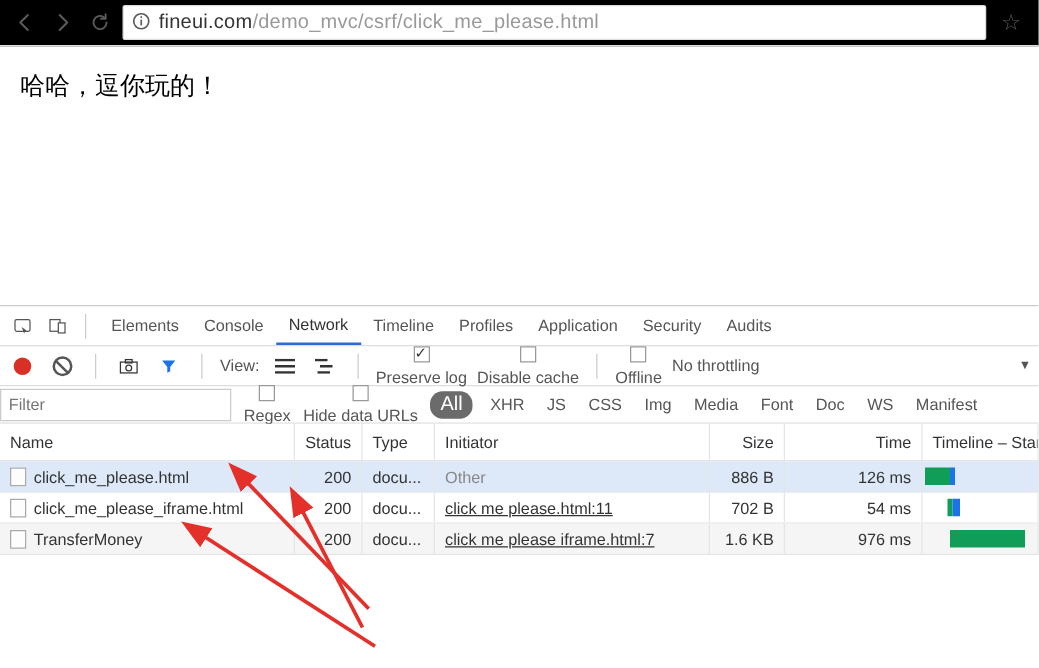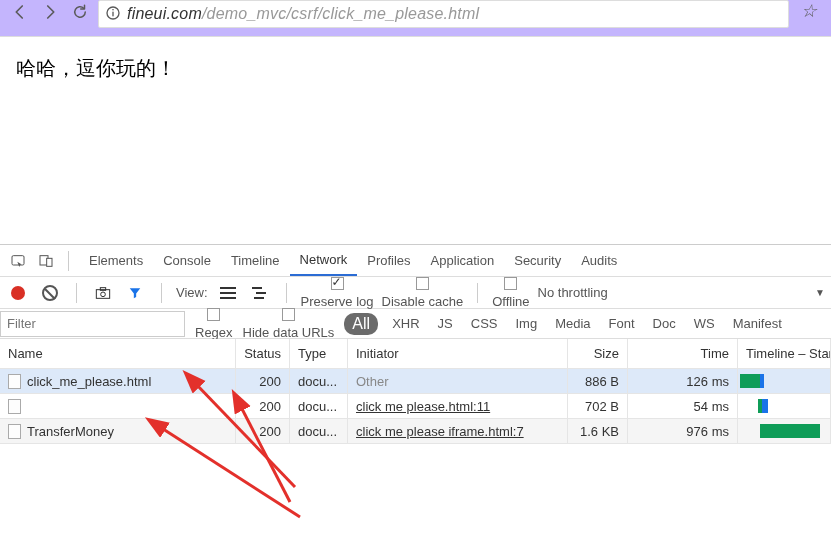--- a/index.html
+++ b/index.html
@@ -1,19 +1,19 @@
 <!DOCTYPE html>
 <html><head>
 <meta charset="utf-8">
 <style>
 * { box-sizing: border-box; margin: 0; padding: 0; }
 body { font-family: "Segoe UI", Arial, sans-serif; font-size: 13px; color: #333; background: #fff; width: 831px; height: 534px; overflow: hidden; position: relative; }
 
 
-.nav-bar { height: 37px; display: flex; padding: 0 8px; border-bottom: 1px solid #ddd; gap: 6px; background: #c4b5fd; font-style: italic; }
+.nav-bar { height: 37px; display: flex; align-items: center; padding: 0 8px; border-bottom: 1px solid #ddd; gap: 6px; background: #000000; }
 .nav-btn { width: 24px; height: 24px; display: flex; align-items: center; justify-content: center; color: #5a5a5a; cursor: pointer; }
 .address-bar { flex: 1; display: flex; align-items: center; background: #fff; border: 1px solid #ddd; border-radius: 2px; height: 28px; padding: 0 6px; gap: 6px; }
 .url-text { font-size: 16px; color: #999; letter-spacing: 0.2px; }
 .url-host { color: #333; }
 .star-icon { margin-left: auto; padding: 0 6px; font-size: 18px; color: #5a5a5a; }
 
 
 .page-content { padding: 18px 16px; font-size: 20px; color: #000; }
 
 
@@ -124,25 +124,25 @@
         </svg>
     </div>
     <div class="dt-divider"></div>
     <div class="dt-tabs">
       <div class="dt-tab">
           <span>Elements</span>
         </div>
       <div class="dt-tab">
           <span>Console</span>
         </div>
-      <div class="dt-tab">
-          <span>Timeline</span>
-        </div>
       <div class="dt-tab active">
           <span>Network</span>
+        </div>
+      <div class="dt-tab">
+          <span>Timeline</span>
         </div>
       <div class="dt-tab">
           <span>Profiles</span>
         </div>
       <div class="dt-tab">
           <span>Application</span>
         </div>
       <div class="dt-tab">
           <span>Security</span>
         </div>
@@ -255,20 +255,21 @@
           <div class="bar" style="left:2px;width:24px">
             <span class="g" style="left:0;width:20px"></span>
             <span class="b" style="left:20px;width:4px"></span>
           </div>
         </div>
     </div>
 
     <div class="net-row">
       <div class="col col-name">
           <span class="doc-icon"></span>
+          <span>click_me_please_iframe.html</span>
         </div>
       <div class="col col-status">200</div>
       <div class="col col-type">docu...</div>
       <div class="col col-init">
           <span class="initi-link">click me please.html:11</span>
         </div>
       <div class="col col-size">702 B</div>
       <div class="col col-time">54 ms</div>
       <div class="col col-timeline">
           <div class="bar" style="left:20px;width:10px">

